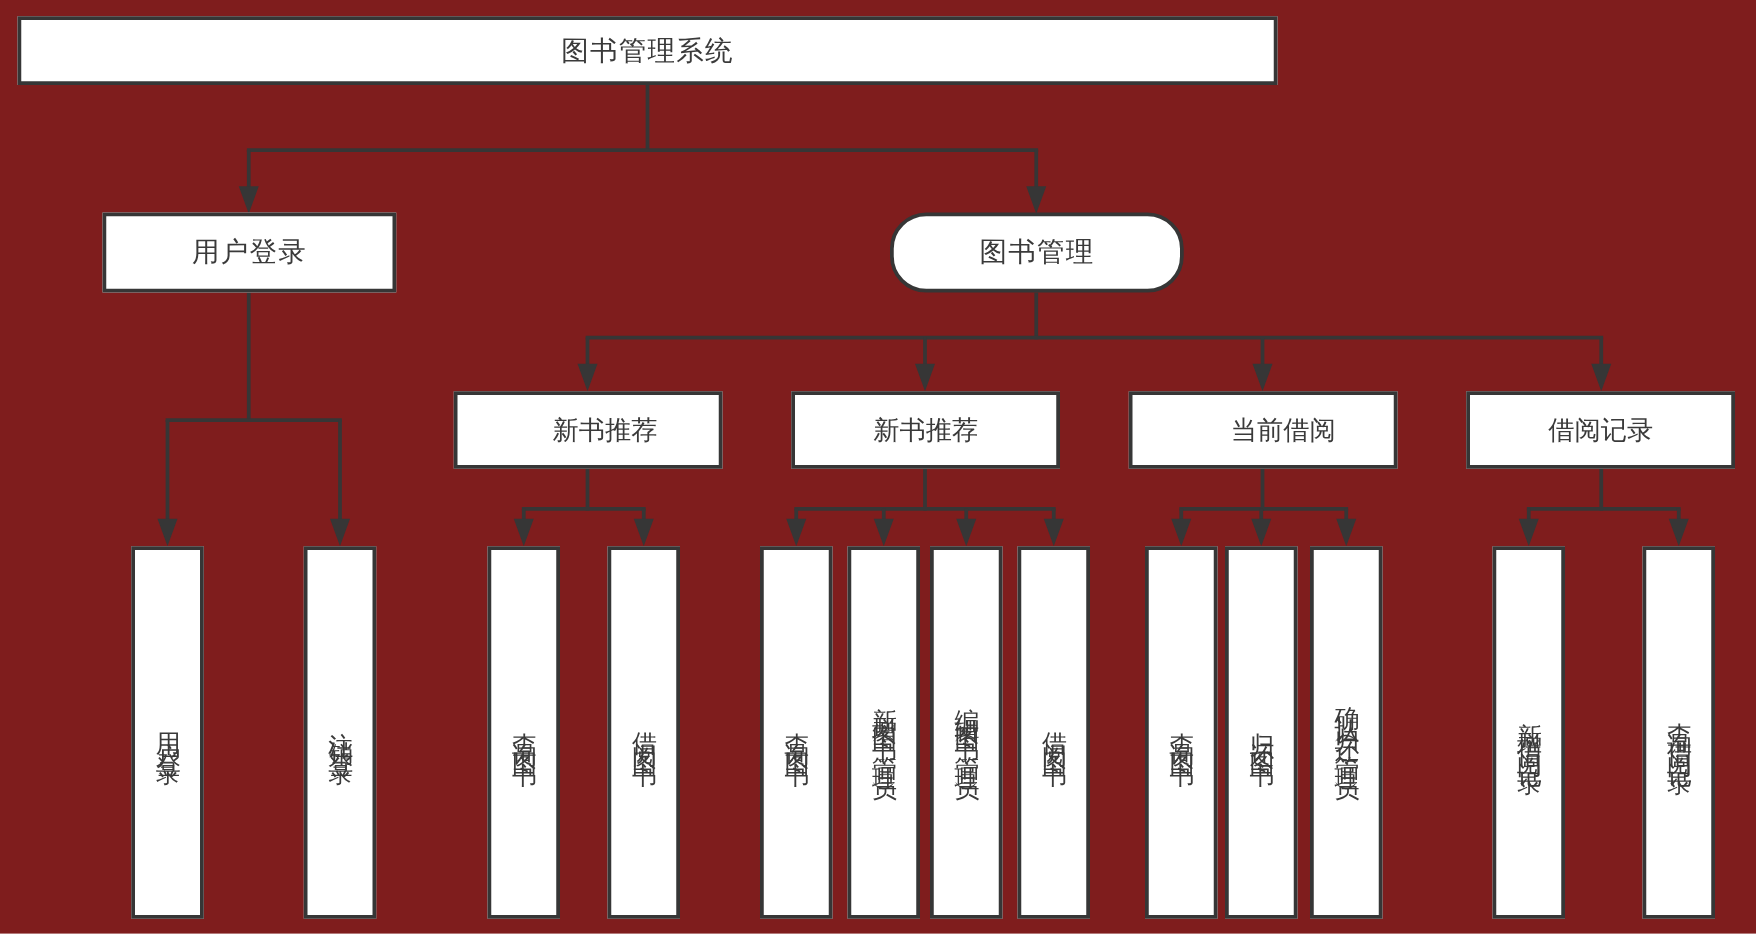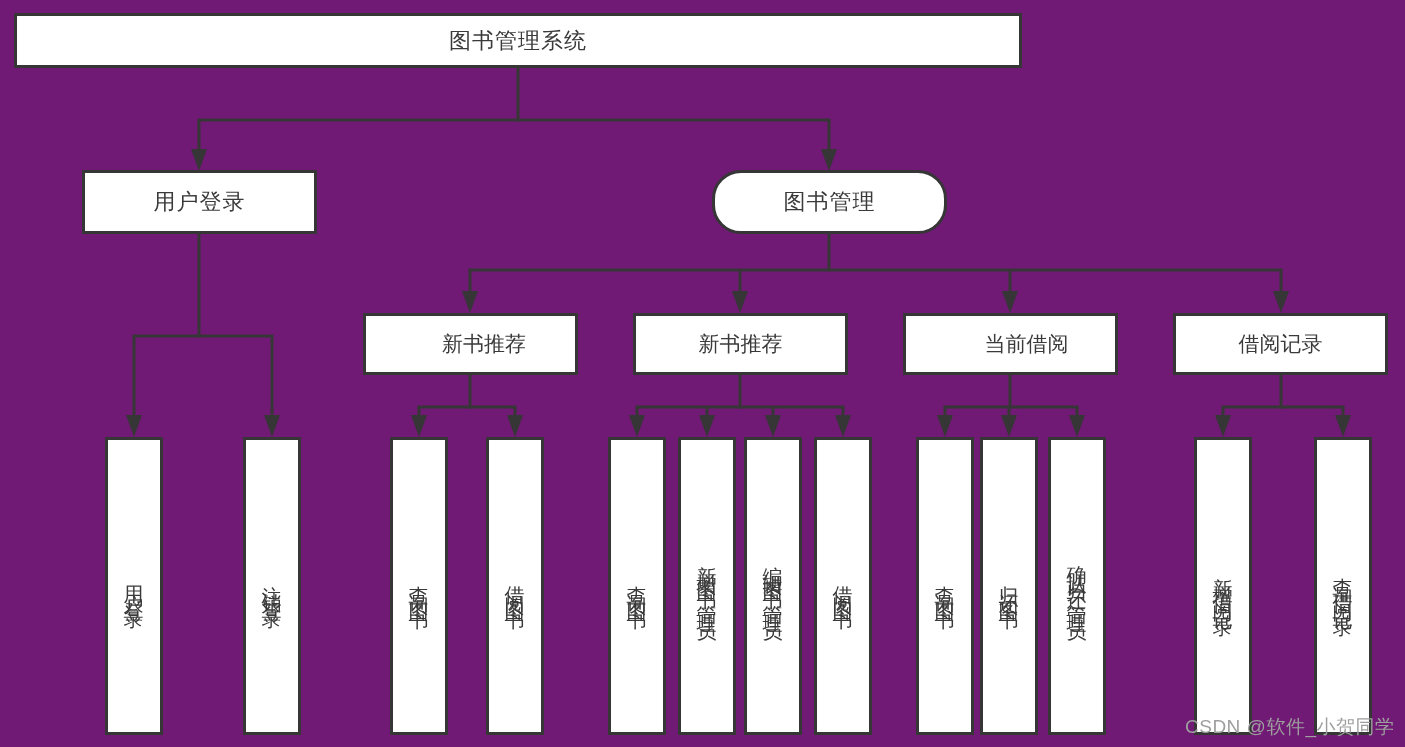--- a/index.html
+++ b/index.html
@@ -4,21 +4,21 @@
 <style>
   html, body {
     margin: 0;
     padding: 0;
     background: #ffffff;
   }
   #canvas {
     position: relative;
     width: 1405px;
     height: 747px;
-    background: #701a75;
+    background: #7f1d1d;
     font-family: "Liberation Sans", "DejaVu Sans", sans-serif;
     overflow: hidden;
   }
   #connectors {
     position: absolute;
     left: 0;
     top: 0;
     width: 1405px;
     height: 747px;
   }
@@ -205,15 +205,14 @@
     <span class="vtext">确认归还（管理员）</span>
   </div>
 
   <div class="node leaf" style="left:1194px;">
     <span class="vtext">新增借阅记录</span>
   </div>
   <div class="node leaf" style="left:1314px;">
     <span class="vtext">查询借阅记录</span>
   </div>
 
-  <div id="watermark">CSDN @软件_小贺同学</div>
 
 </div>
 
 </body></html>

